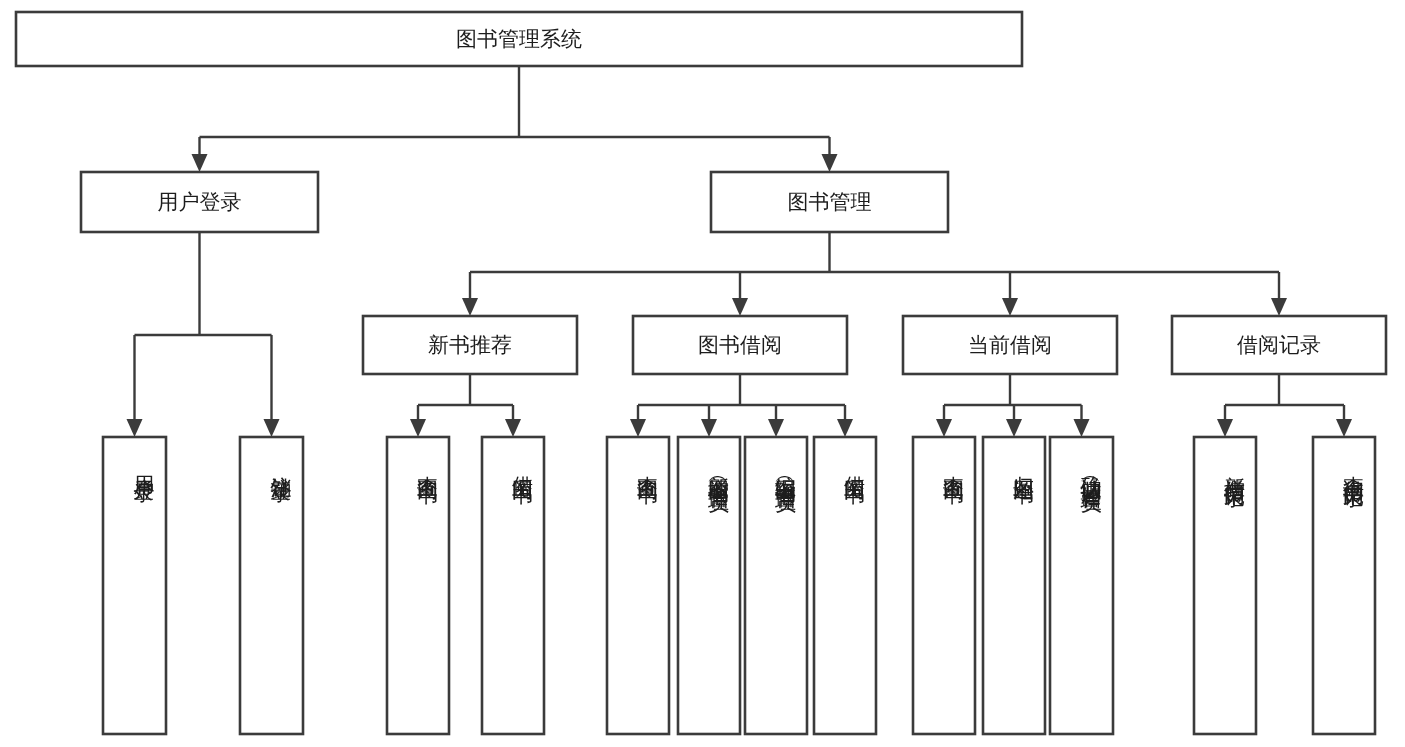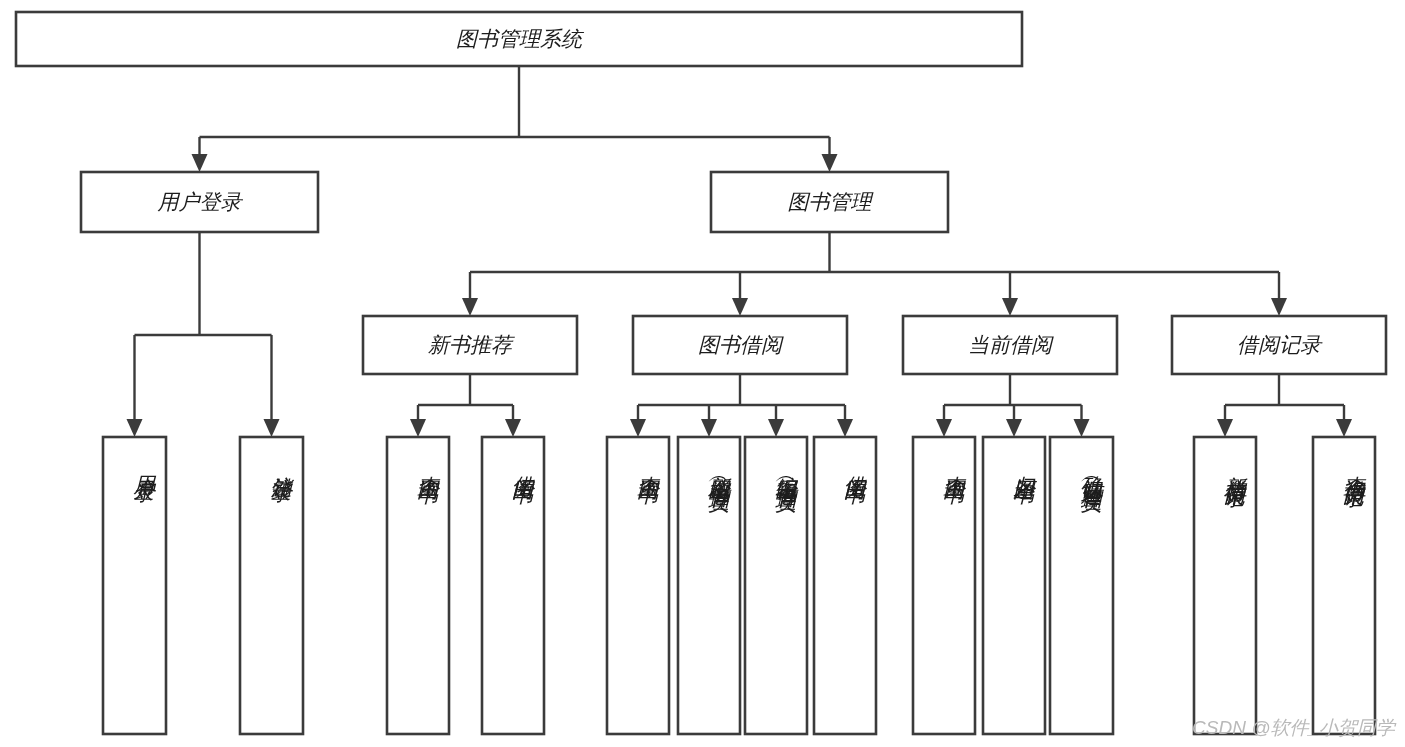--- a/index.html
+++ b/index.html
@@ -13,21 +13,20 @@
     font-family: "Liberation Sans", sans-serif;
     overflow: hidden;
     position: relative;
   }
   #diagram-root {
     position: absolute;
     left: 0;
     top: 0;
     width: 1405px;
     height: 747px;
-    font-style: italic;
   }
   svg.flow {
     display: block;
     width: 1405px;
     height: 747px;
   }
   .node-box {
     fill: #ffffff;
     stroke: #3b3b3b;
     stroke-width: 2.6;
@@ -203,14 +202,13 @@
         <g>
           <rect x="1194" y="437" width="62" height="297" class="node-box"></rect>
           <text x="1235" y="459" class="node-label-v">新增借阅记录</text>
         </g>
         <g>
           <rect x="1313" y="437" width="62" height="297" class="node-box"></rect>
           <text x="1354" y="459" class="node-label-v">查询借阅记录</text>
         </g>
       </g>
   </svg>
-  <div class="watermark">CSDN @软件_小贺同学</div>
 </div>
 
 </body></html>

